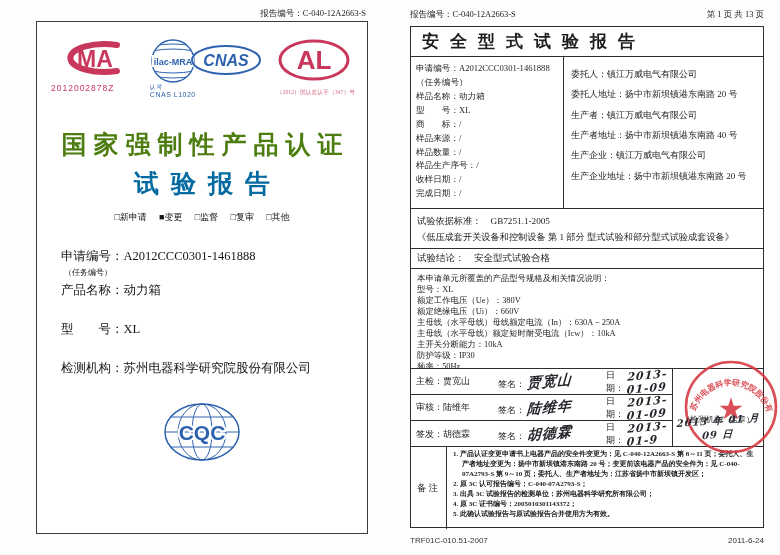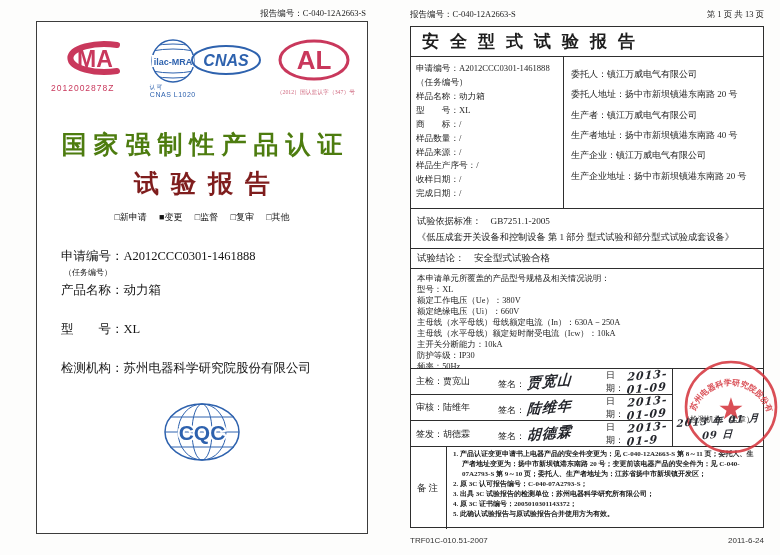--- a/index.html
+++ b/index.html
@@ -11,21 +11,21 @@
   .lp-report-no{position:absolute;left:36px;top:8px;width:330px;text-align:right;font-size:8.5px;color:#222;}
   .left-page{position:absolute;left:36px;top:21px;width:330px;height:511px;border:1.3px solid #3c3c3c;background:#fff;}
   .logo-row{display:flex;justify-content:space-between;align-items:flex-start;padding:16px 12px 0 14px;}
   .logo-block{text-align:left;}
   .cma-code{font-size:8.5px;color:#c9385c;letter-spacing:1px;margin-top:1px;font-family:"Liberation Sans",sans-serif;}
   .mid-logos{display:flex;align-items:center;}
   .cnas-sub{font-size:5.5px;color:#2e62ae;margin-top:0;}
   .cnas-code{font-size:7px;color:#2e62ae;font-family:"Liberation Sans",sans-serif;letter-spacing:.5px;}
   .al-code{font-size:5.8px;color:#d06a80;margin-top:2px;}
   .lp-title{margin-top:30px;text-align:center;font-size:25px;font-weight:600;letter-spacing:7px;padding-left:7px;color:#4d7c0f;}
-  .lp-title2{margin-top:6px;text-align:center;font-size:25px;font-weight:600;letter-spacing:12px;padding-left:12px;color:#7f1d1d;}
+  .lp-title2{margin-top:6px;text-align:center;font-size:25px;font-weight:600;letter-spacing:12px;padding-left:12px;color:#0369a1;}
   .checkbox-row{margin-top:11px;text-align:center;font-size:9px;color:#111;}
   .checkbox-item{margin:0 5px;white-space:nowrap;}
   .lp-fields{margin:24px 0 0 24px;font-size:12.5px;color:#151515;}
   .task-note{font-size:8px;margin:2px 0 4px 3px;}
   .f-gap{margin-top:22px;}
   .cqc-wrap{text-align:center;margin-top:24px;}
   
   .rp-header{position:absolute;left:410px;top:9px;width:354px;display:flex;justify-content:space-between;font-size:8.5px;color:#222;}
   .rtable{position:absolute;left:410px;top:26px;width:354px;height:502px;border:1.4px solid #2e2e2e;background:#fff;box-sizing:border-box;}
   .t-title{height:30px;line-height:30px;text-align:left;font-size:17px;font-weight:700;letter-spacing:11px;padding-left:11px;border-bottom:1px solid #2e2e2e;box-sizing:border-box;}
@@ -150,22 +150,22 @@
 <div class="rtable">
   <div class="t-title">安全型式试验报告</div>
 
   <div class="t-row1">
     <div class="c-left">
       <div>申请编号：A2012CCC0301-1461888</div>
       <div>（任务编号）</div>
       <div>样品名称：动力箱</div>
       <div>型　　号：XL</div>
       <div>商　　标：/</div>
+      <div>样品来源：/</div>
       <div>样品数量：/</div>
-      <div>样品来源：/</div>
       <div>样品生产序号：/</div>
       <div>收样日期：/</div>
       <div>完成日期：/</div>
     </div>
     <div class="c-right">
       <div>委托人：镇江万威电气有限公司</div>
       <div>委托人地址：扬中市新坝镇港东南路 20 号</div>
       <div>生产者：镇江万威电气有限公司</div>
       <div>生产者地址：扬中市新坝镇港东南路 40 号</div>
       <div>生产企业：镇江万威电气有限公司</div>

